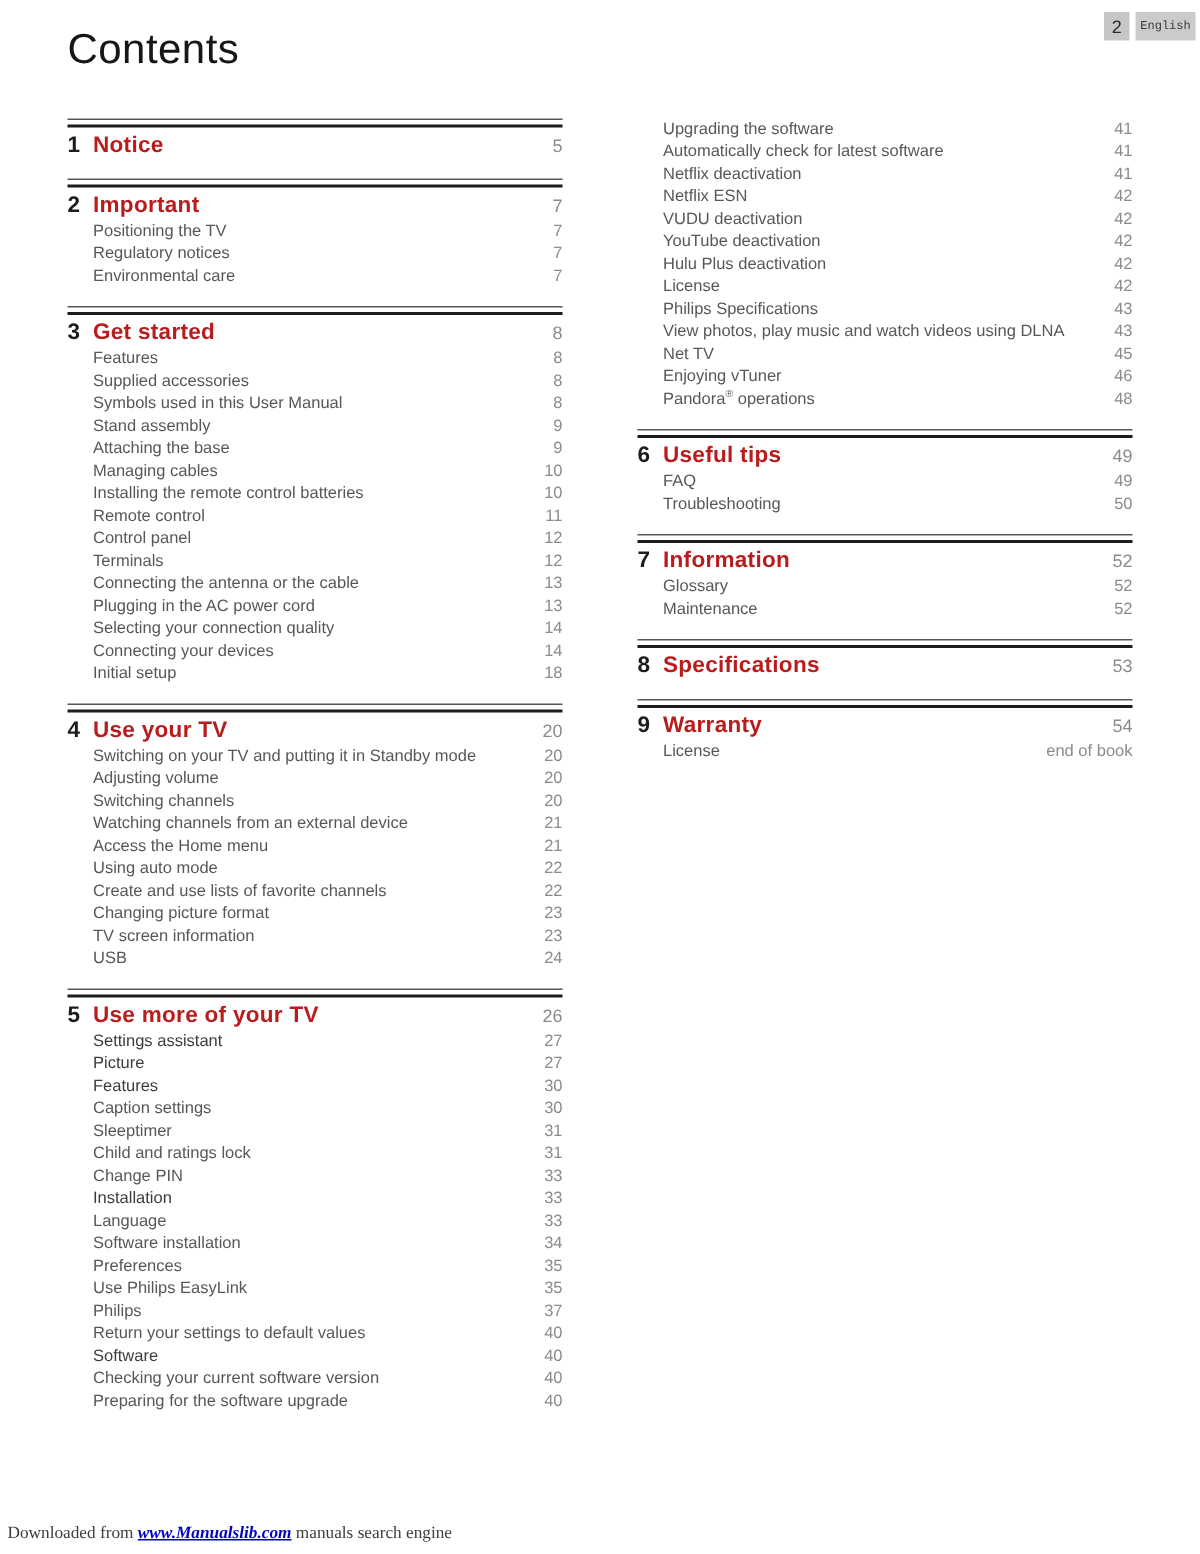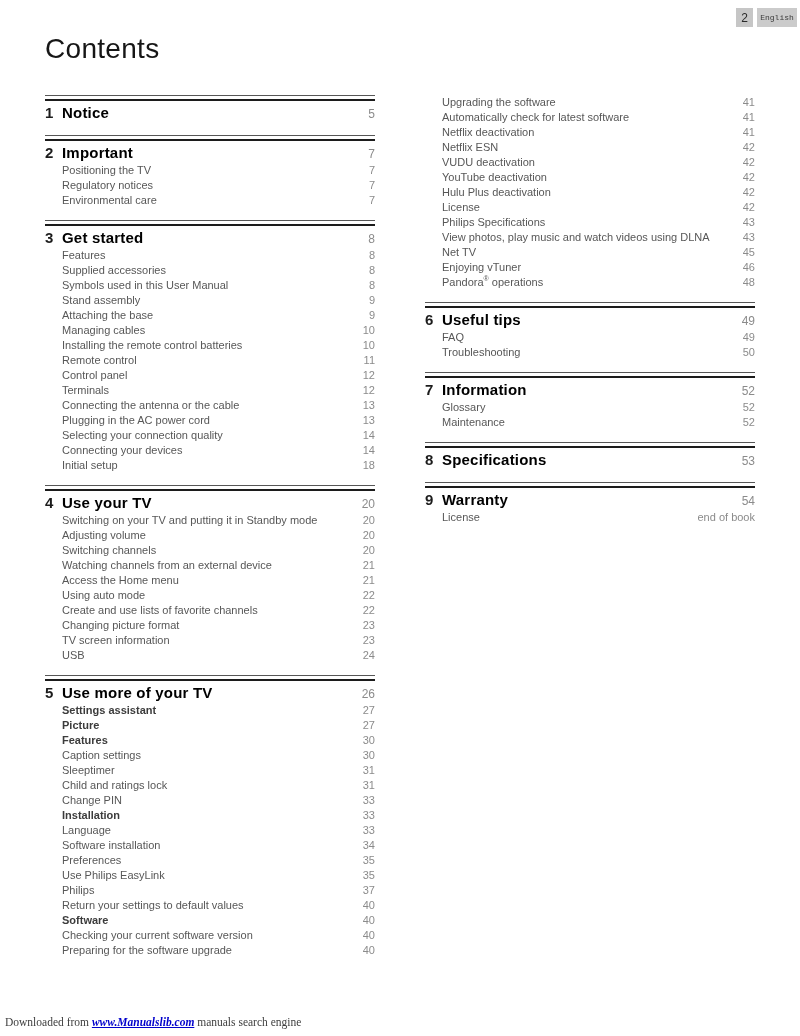--- a/index.html
+++ b/index.html
@@ -16,45 +16,45 @@
   .badges { position: absolute; top: 8px; right: 3px; display: flex; gap: 4px; }
   .badge-page {
     width: 17px; height: 19px; background: #c6c6c6; color: #2a2a2a;
     font-size: 12px; display: flex; align-items: center; justify-content: center;
   }
   .badge-lang {
     width: 40px; height: 19px; background: #cbcbcb; color: #3a3a3a;
     font-size: 8px; display: flex; align-items: center; justify-content: center; font-family: Liberation Mono, monospace;
   }
 
-  .content { padding: 34px 45px 0 45px; }
+  .content { padding: 18px 45px 0 45px; }
 
   .page-title {
     font-size: 28px; font-weight: 400; color: #161616;
     line-height: 30px; margin: 0 0 31px 0; letter-spacing: 0.3px;
   }
 
   .columns { display: flex; gap: 50px; }
   .col { width: 330px; flex: 0 0 330px; }
 
   .toc-section { margin-bottom: 12px; }
 
   
   .double-rule { border-top: 1px solid #565656; padding-top: 3px; height: 2px; }
   .double-rule-inner { border-top: 2px solid #1c1c1c; height: 0; }
 
   .toc-heading { display: flex; align-items: baseline; height: 16px; padding: 3px 0; }
   .toc-heading .sec-num { width: 17px; flex: 0 0 17px; font-size: 15px; font-weight: bold; color: #1c1c1c; }
-  .toc-heading .sec-title { flex: 1 1 auto; font-size: 15px; font-weight: bold; color: #000000; letter-spacing: 0.2px; }
+  .toc-heading .sec-title { flex: 1 1 auto; font-size: 15px; font-weight: bold; color: #b91c1c; letter-spacing: 0.2px; }
   .toc-heading .sec-page { font-size: 12px; color: #8b8b8b; }
 
   .toc-items { padding-left: 17px; }
   .toc-item { display: flex; justify-content: space-between; align-items: baseline; line-height: 15px; height: 15px; }
   .toc-item .lbl { font-size: 11px; color: #575757; white-space: nowrap; }
-  .toc-item .lbl.bold { font-weight: bold; color: #3c3c3c; }
+  .toc-item .lbl.bold { font-weight: normal; color: #3c3c3c; }
   .toc-item .pg { font-size: 11px; color: #8b8b8b; padding-left: 8px; }
   .toc-item sup { font-size: 7px; line-height: 0; }
 
   .footer {
     position: absolute; left: 5px; bottom: 8px;
     font-family: "Liberation Serif", serif; font-size: 11.5px; color: #3d3d3d;
   }
   .footer a { color: #0000cc; font-weight: bold; text-decoration: underline; font-style: italic; }
 </style>
 </head>

